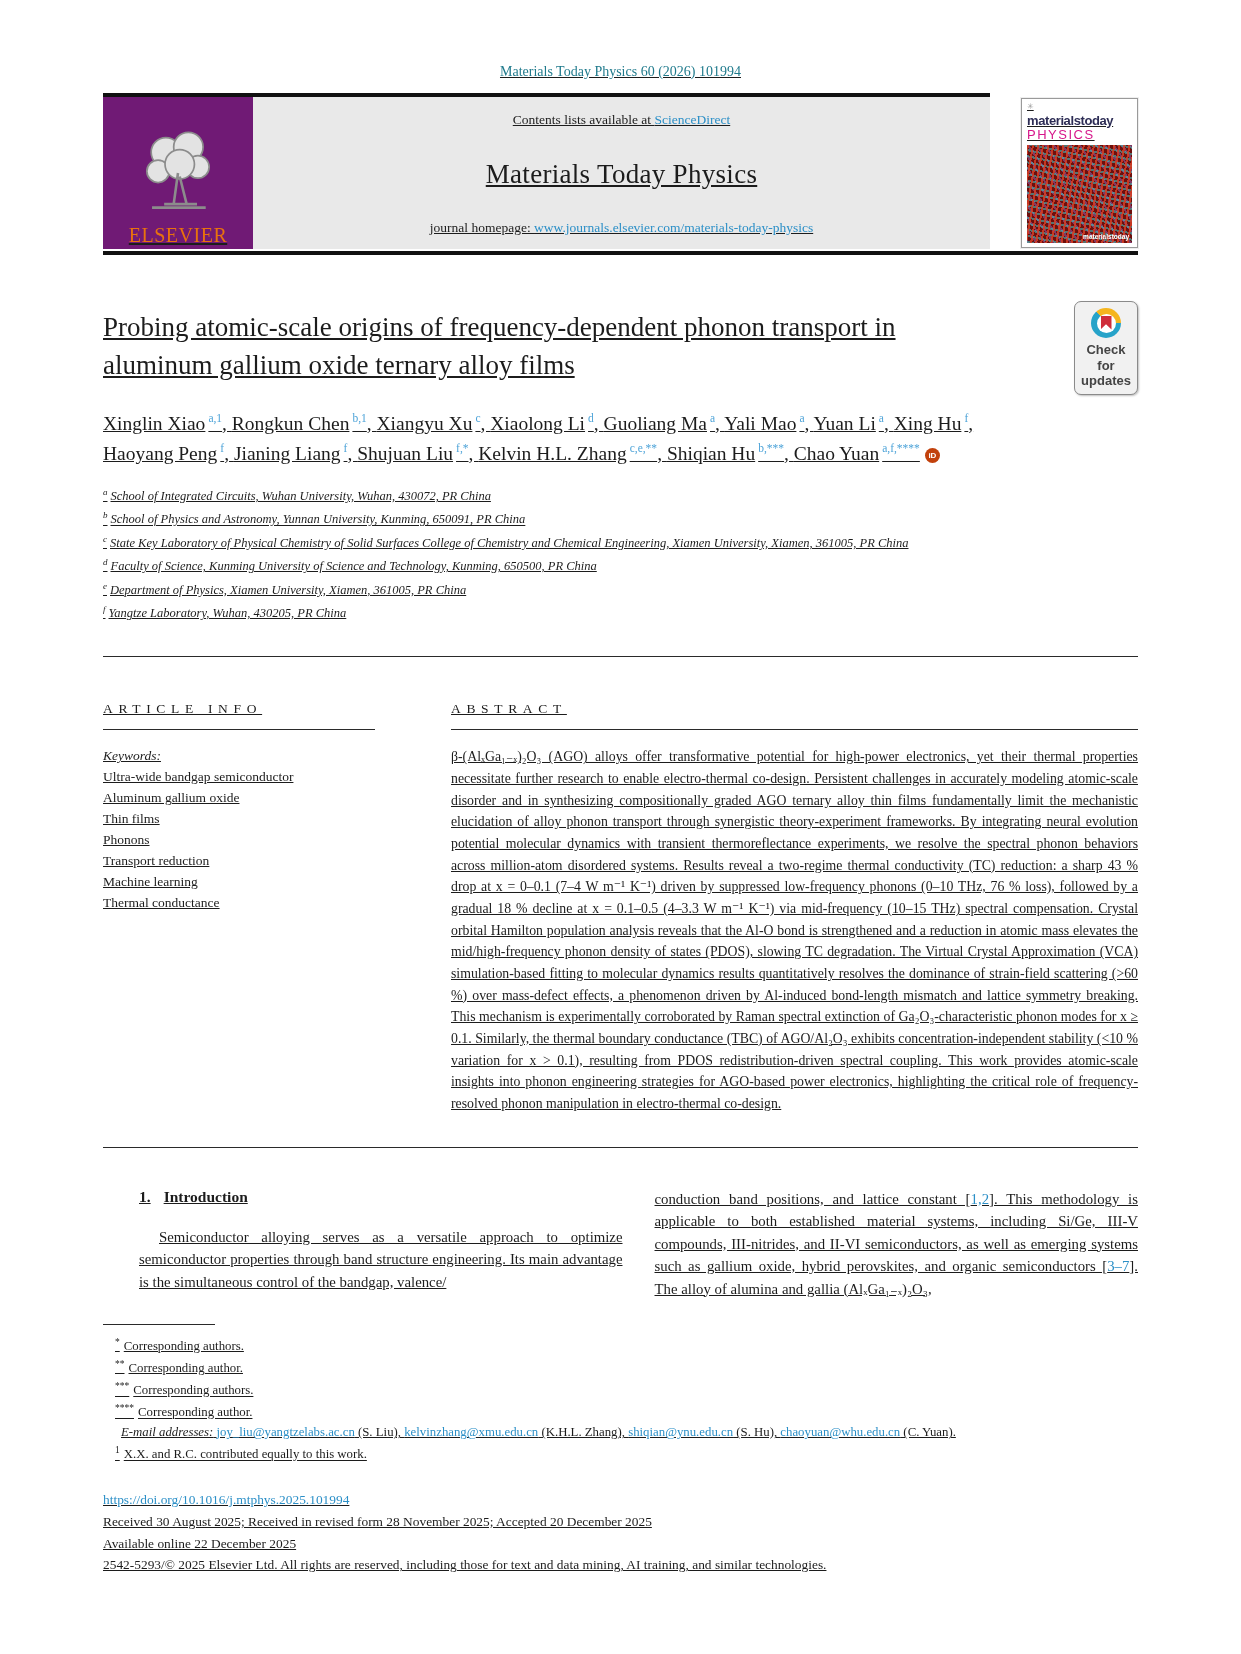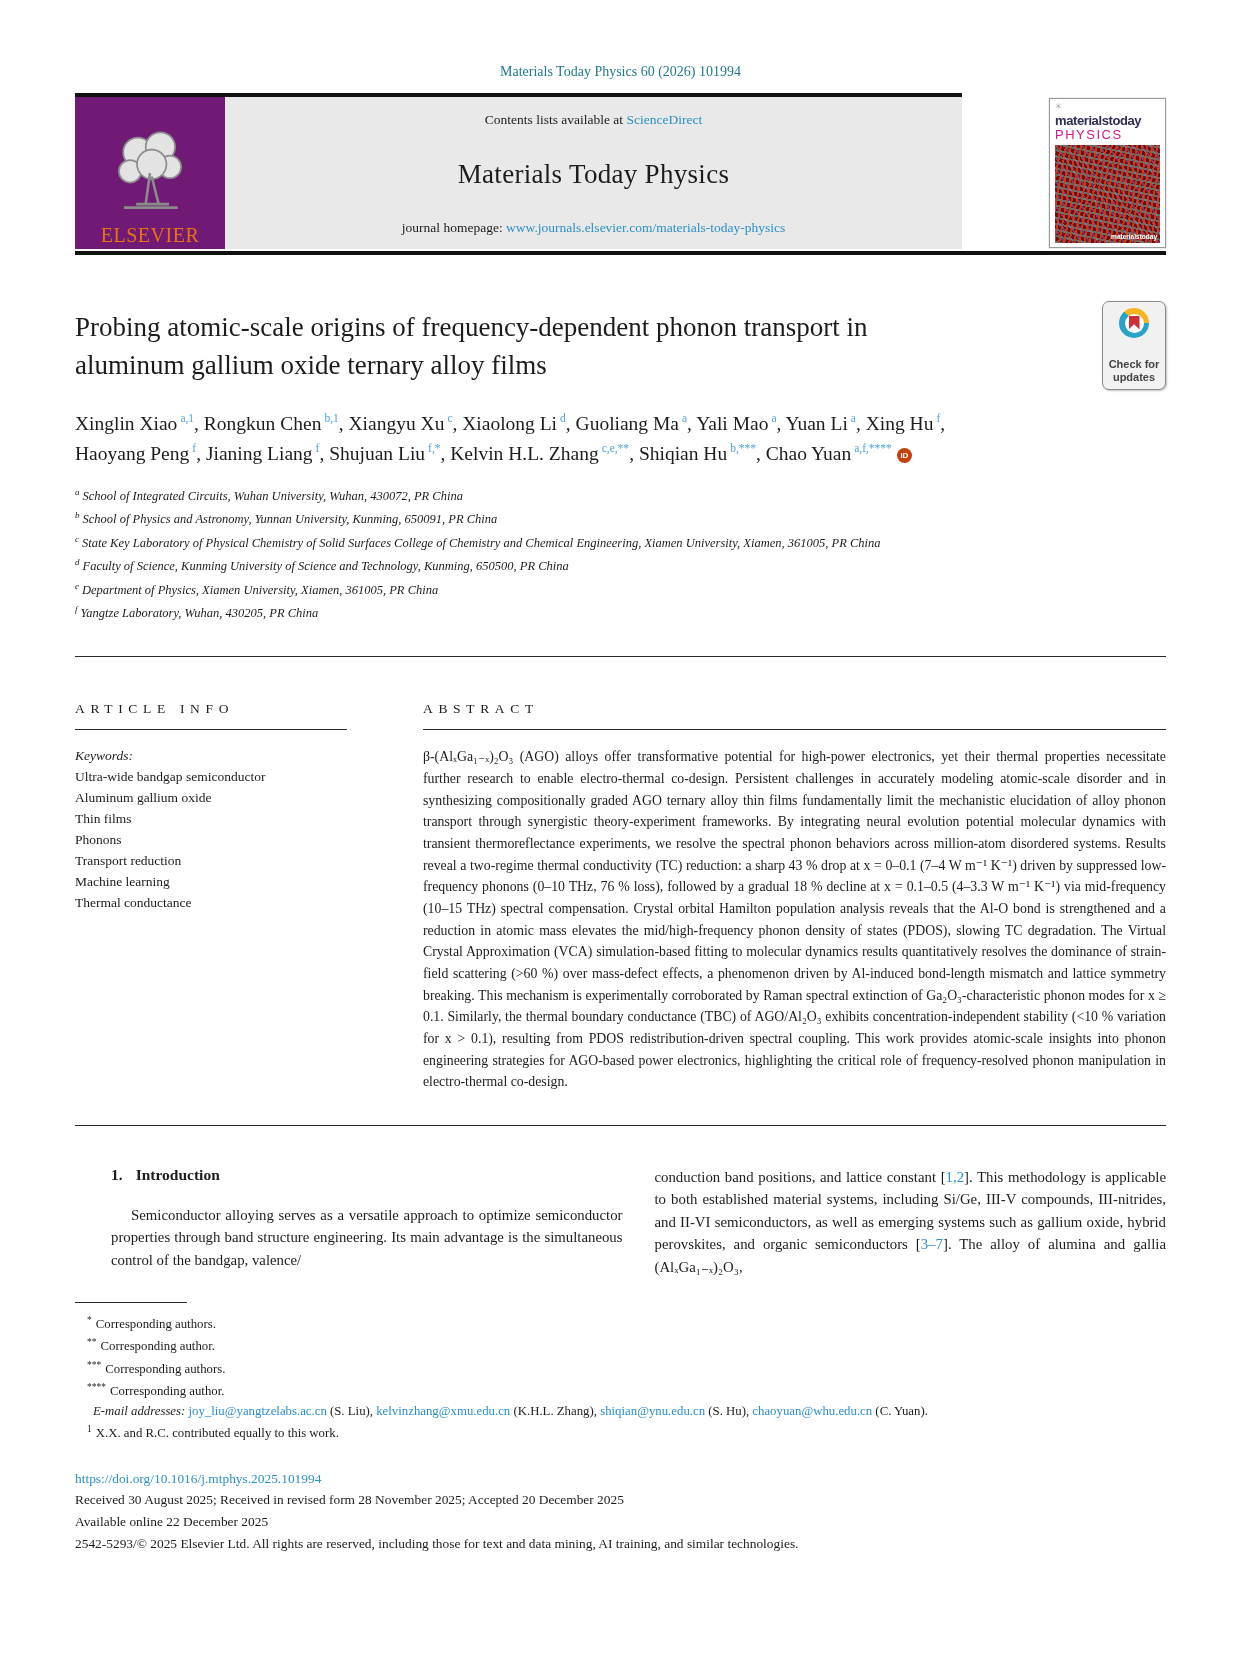--- a/index.html
+++ b/index.html
@@ -12,21 +12,21 @@
     --rule:#2a2a2a;
   }
   *{box-sizing:border-box;}
   html,body{margin:0;padding:0;background:#ffffff;}
   body{
     width:1241px;min-height:1654px;
     font-family:"Liberation Serif","DejaVu Serif",serif;
     color:var(--ink);
     position:relative;overflow:hidden;
   }
-  .page{padding:0 75px;}
+  .page{padding:0 103px;text-decoration:underline;}
   a,.lnk{color:var(--link);text-decoration:none;cursor:pointer;}
 
   
   .citation{padding-top:64px;text-align:center;font-size:14px;color:var(--teal);}
 
   
   .masthead{margin-top:13px;}
   .mast-row{display:flex;align-items:flex-start;}
   .journal-block{width:887px;border-top:4px solid #111;display:flex;height:156px;}
   .elsevier-area{width:150px;background:#701a75;display:flex;flex-direction:column;align-items:center;justify-content:flex-end;padding:6px 2px 2px;}
@@ -51,21 +51,21 @@
   }
   .cover-art-brand{position:absolute;right:3px;bottom:3px;color:#fff;font-size:6.5px;font-family:"Liberation Sans",sans-serif;font-weight:700;}
 
   
   .title-row{position:relative;margin-top:54px;}
   .paper-title{font-size:27px;font-weight:400;line-height:1.4;max-width:905px;margin:0;}
   .check-badge{position:absolute;right:0;top:-8px;width:64px;border:1px solid #8a8a8a;border-radius:7px;background:#f1f1f1;padding:6px 3px 5px;text-align:center;box-shadow:1px 1px 2px rgba(0,0,0,0.25);}
   .cfu-circle{width:30px;height:30px;border-radius:50%;margin:0 auto;background:conic-gradient(from -40deg,#f5b51e 0 130deg,#27a3c9 130deg 360deg);display:flex;align-items:center;justify-content:center;}
   .cfu-inner{width:19px;height:19px;border-radius:50%;background:#fff;display:flex;align-items:flex-start;justify-content:center;}
   .cfu-pin{width:11px;height:14px;background:#cf2e3b;margin-top:2px;clip-path:polygon(0 0,100% 0,100% 100%,50% 62%,0 100%);}
-  .cfu-text{font-family:"Liberation Sans",sans-serif;font-size:11px;font-weight:700;color:#444;line-height:1.2;margin-top:20px;}
+  .cfu-text{font-family:"Liberation Sans",sans-serif;font-size:13px;font-weight:700;color:#444;line-height:1.2;margin-top:4px;}
 
   
   .authors{margin:24px 0 0;font-size:19.5px;line-height:1.55;max-width:910px;}
   .authors sup{color:#4da3d8;font-size:11.5px;margin-left:3px;}
   .orcid{display:inline-block;width:15px;height:15px;border-radius:50%;background:#c2410c;color:#fff;font-size:8px;font-weight:700;text-align:center;line-height:15px;font-family:"Liberation Sans",sans-serif;vertical-align:2px;margin-left:5px;}
 
   
   .affils{margin-top:15px;font-size:12.5px;font-style:italic;line-height:1.78;}
   .affils sup{font-size:9px;font-style:italic;margin-right:3px;}
 

